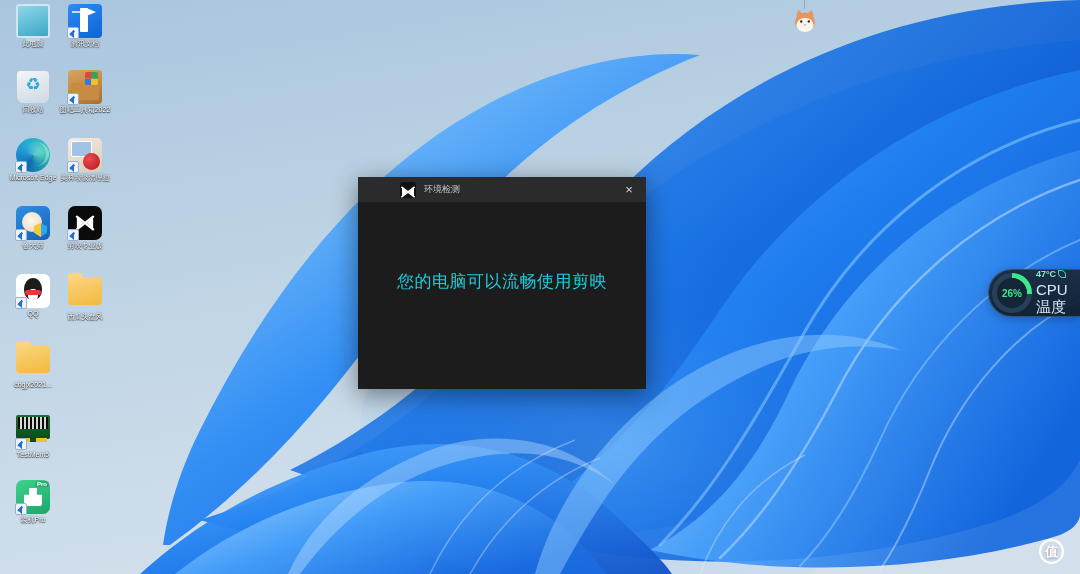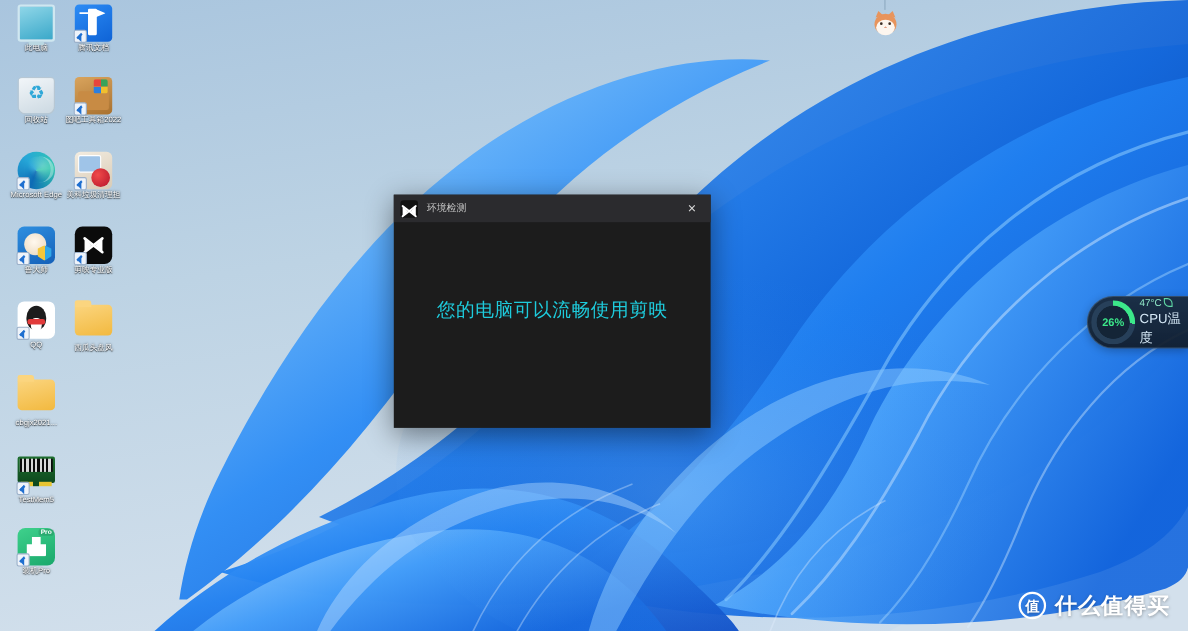--- a/index.html
+++ b/index.html
@@ -241,27 +241,27 @@
     display:flex;align-items:center;justify-content:center;
     font-size:10px; color:#3ce88a; font-weight:bold;
   }
   #cpu-widget .ringdeco{
     position:absolute;inset:7px;border-radius:50%;
     background:
       repeating-conic-gradient(from 0deg, rgba(60,232,138,.10) 0 6deg, transparent 6deg 16deg);
   }
   #cpu-widget .rtxt { margin-left:4px; color:#cfe6f5; }
   #cpu-widget .temp {
-    font-size:9px; color:#8fe6c7; font-weight:normal; display:flex; align-items:center; gap:2px;
+    font-size:9px; color:#8fe6c7; font-weight:bold; display:flex; align-items:center; gap:2px;
   }
   #cpu-widget .leaf {
     width:8px;height:8px;border-radius:0 60% 0 60%;
     border:1px solid #5fd8a5; display:inline-block;
   }
-  #cpu-widget .cputxt { font-size:12px; color:#d5e8f6; margin-top:2px; }
+  #cpu-widget .cputxt { font-size:15px; color:#d5e8f6; margin-top:2px; }
 
   
   #watermark {
     position:absolute; right:16px; bottom:10px;
     display:flex; align-items:center; gap:8px;
     color:#ffffff;
     text-shadow:0 1px 3px rgba(0,0,0,.35);
   }
   #watermark .wm-badge {
     width:25px;height:25px;border-radius:50%;
@@ -274,21 +274,21 @@
   
   #dialog {
     position:absolute; left:358px; top:177px;
     width:288px; height:212px;
     background:#1c1c1c;
     box-shadow:0 6px 24px rgba(0,0,0,.45);
     display:flex; flex-direction:column;
   }
   #dialog .titlebar {
     height:25px; background:#2b2b2e;
-    display:flex; align-items:center; position:relative; flex:none;
+    display:flex; align-items:center; position:relative; flex:none;padding-left:36px;
   }
   #dialog .applogo {
     width:16px;height:16px;border-radius:3px;background:#111;
     margin-left:6px; flex:none; position:relative;
   }
   #dialog .title {
     margin-left:8px; font-size:9px; color:#c6c6c6;
   }
   #dialog .closebtn {
     position:absolute; right:0; top:0; width:34px; height:25px;
@@ -525,21 +525,20 @@
       <div class="temp">
         <span>47°C</span>
         <span class="leaf"></span>
       </div>
       <div class="cputxt">CPU温度</div>
     </div>
   </div>
 
   <div id="watermark">
     <div class="wm-badge">值</div>
-    <div class="wm-text">什么值得买</div>
   </div>
 
   <div id="dialog" style="background: rgb(28, 28, 28);">
     <div class="titlebar" style="background: rgb(43, 43, 46);">
       <div class="applogo">
         <svg width="16" height="16" viewBox="0 0 24 20" style="position:absolute;left:0;top:2px">
           <path d="M3 3 L21 17 M21 3 L3 17" stroke="#ffffff" stroke-width="2.6" fill="none" stroke-linecap="round"></path>
           <path d="M3 3 L3 17 L10 10 Z" fill="#ffffff"></path>
           <path d="M21 3 L21 17 L14 10 Z" fill="#ffffff"></path>
         </svg>

